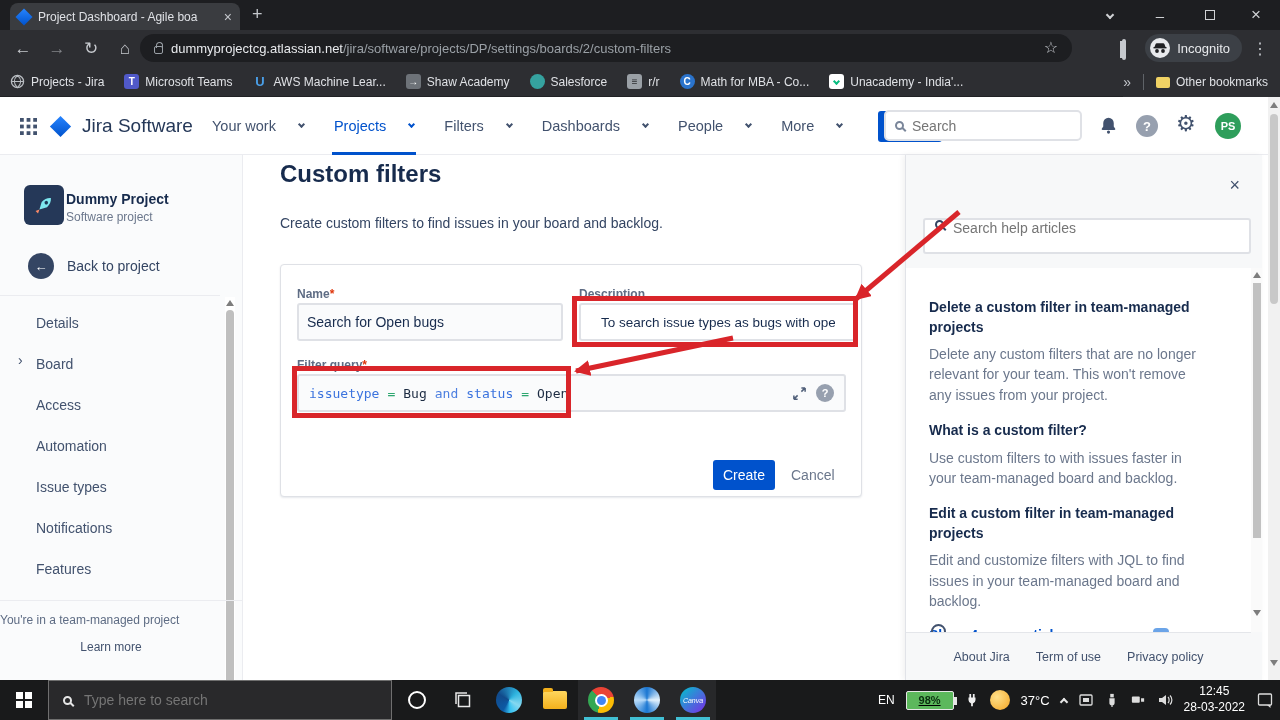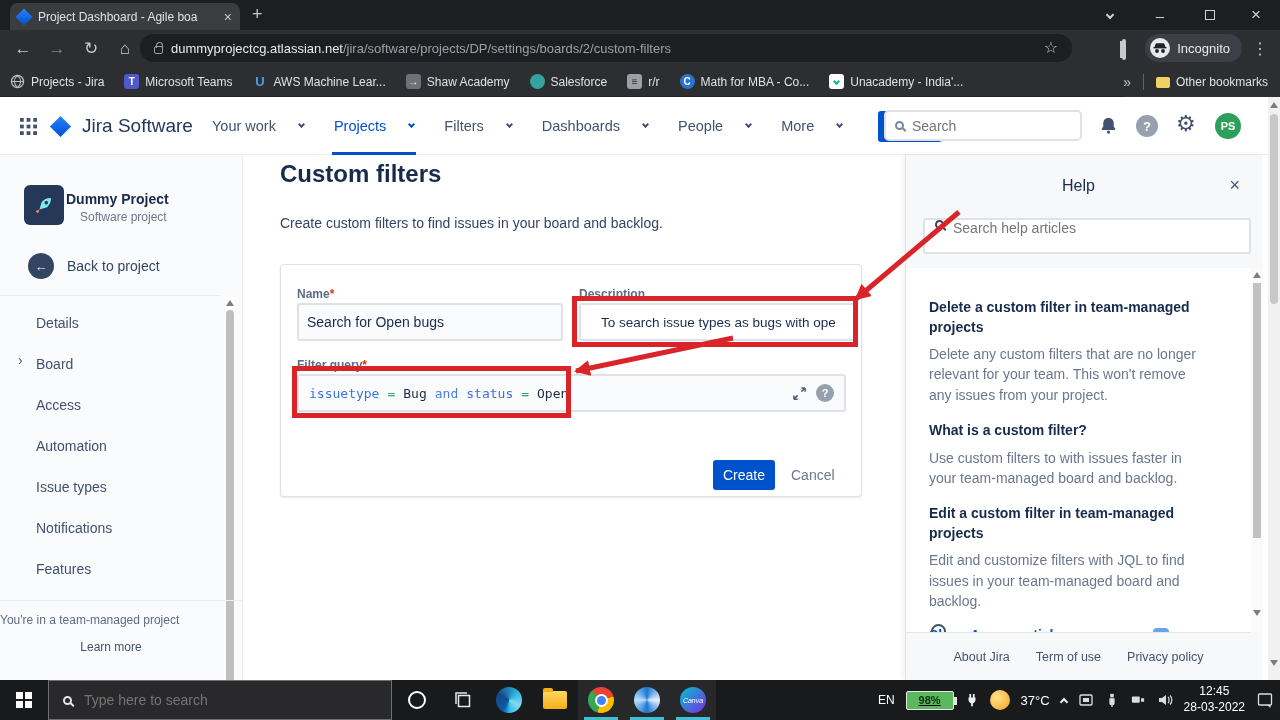--- a/index.html
+++ b/index.html
@@ -237,21 +237,21 @@
   <div class="abs" style="left:24px; top:30px; width:40px; height:40px; background:#253858; border-radius:6px; display:flex; align-items:center; justify-content:center;">
     <svg width="26" height="26" viewBox="0 0 24 24">
         <g transform="rotate(45 12 12)">
           <path d="M12 3c2.5 2 3.5 5 3.5 8.5L12 18l-3.5-6.5C8.5 8 9.5 5 12 3z" fill="#7ee8f0"></path>
           <circle cx="12" cy="9" r="1.6" fill="#1b3a57"></circle>
           <path d="M12 18l-1.6 3.4h3.2z" fill="#ff8b67"></path>
         </g>
       </svg>
   </div>
   <div class="abs" style="left:66px; top:36px; font-size:14px; font-weight:bold; color:#172b4d;">Dummy Project</div>
-  <div class="abs" style="left:80px; top:55px; font-size:12px; color:#6b778c;">Software project</div>
+  <div class="abs" style="left:66px; top:55px; font-size:12px; color:#6b778c;">Software project</div>
 
   <div class="abs" style="left:28px; top:98px; width:26px; height:26px; border-radius:50%; background:#344563; color:#fff; display:flex; align-items:center; justify-content:center; font-size:13px;">←</div>
   <div class="abs" style="left:67px; top:103px; font-size:14px; color:#344563;">Back to project</div>
 
   <div class="divider" style="left:0; top:140px; width:220px;"></div>
 
   <div class="abs" style="left:0; top:147px; width:222px;">
     <div class="side-item">
         <span>Details</span>
       </div>
@@ -309,21 +309,20 @@
   </div>
 
   <button class="btn-blue" style="position:absolute; left:432px; top:195px; width:62px; height:30px;">Create</button>
   <span class="abs" style="left:510px; top:202px; font-size:14px; font-weight:500; color:#6b778c;">Cancel</span>
 </div>
 
 <div class="redbox" style="left:572px; top:296px; width:286px; height:51px;"></div>
 <div class="redbox" style="left:292px; top:366px; width:279px; height:52px;"></div>
 
 <div class="help">
-  <div class="abs" style="left:0; top:22px; width:345px; text-align:center; font-size:16px; font-weight:500; color:#172b4d;">Help</div>
   <span class="abs" style="right:22px; top:20px; font-size:18px; color:#42526e;">×</span>
 
   <div class="abs" style="left:17px; top:63px; width:328px; height:36px; background:#fff; border:2px solid #dfe1e6; border-radius:3px; display:flex; align-items:flex-start; padding:0 10px; gap:9px;">
     <span class="lens" style="color:#344563;"></span>
     <input style="border: none; outline: none; font-size: 14px; width: 270px; color: rgb(23, 43, 77);" placeholder="Search help articles">
   </div>
 
   <div class="help-content">
     <div style="padding:30px 30px 0 23px; width:335px;">
       <h3>Delete a custom filter in team-managed projects</h3>

